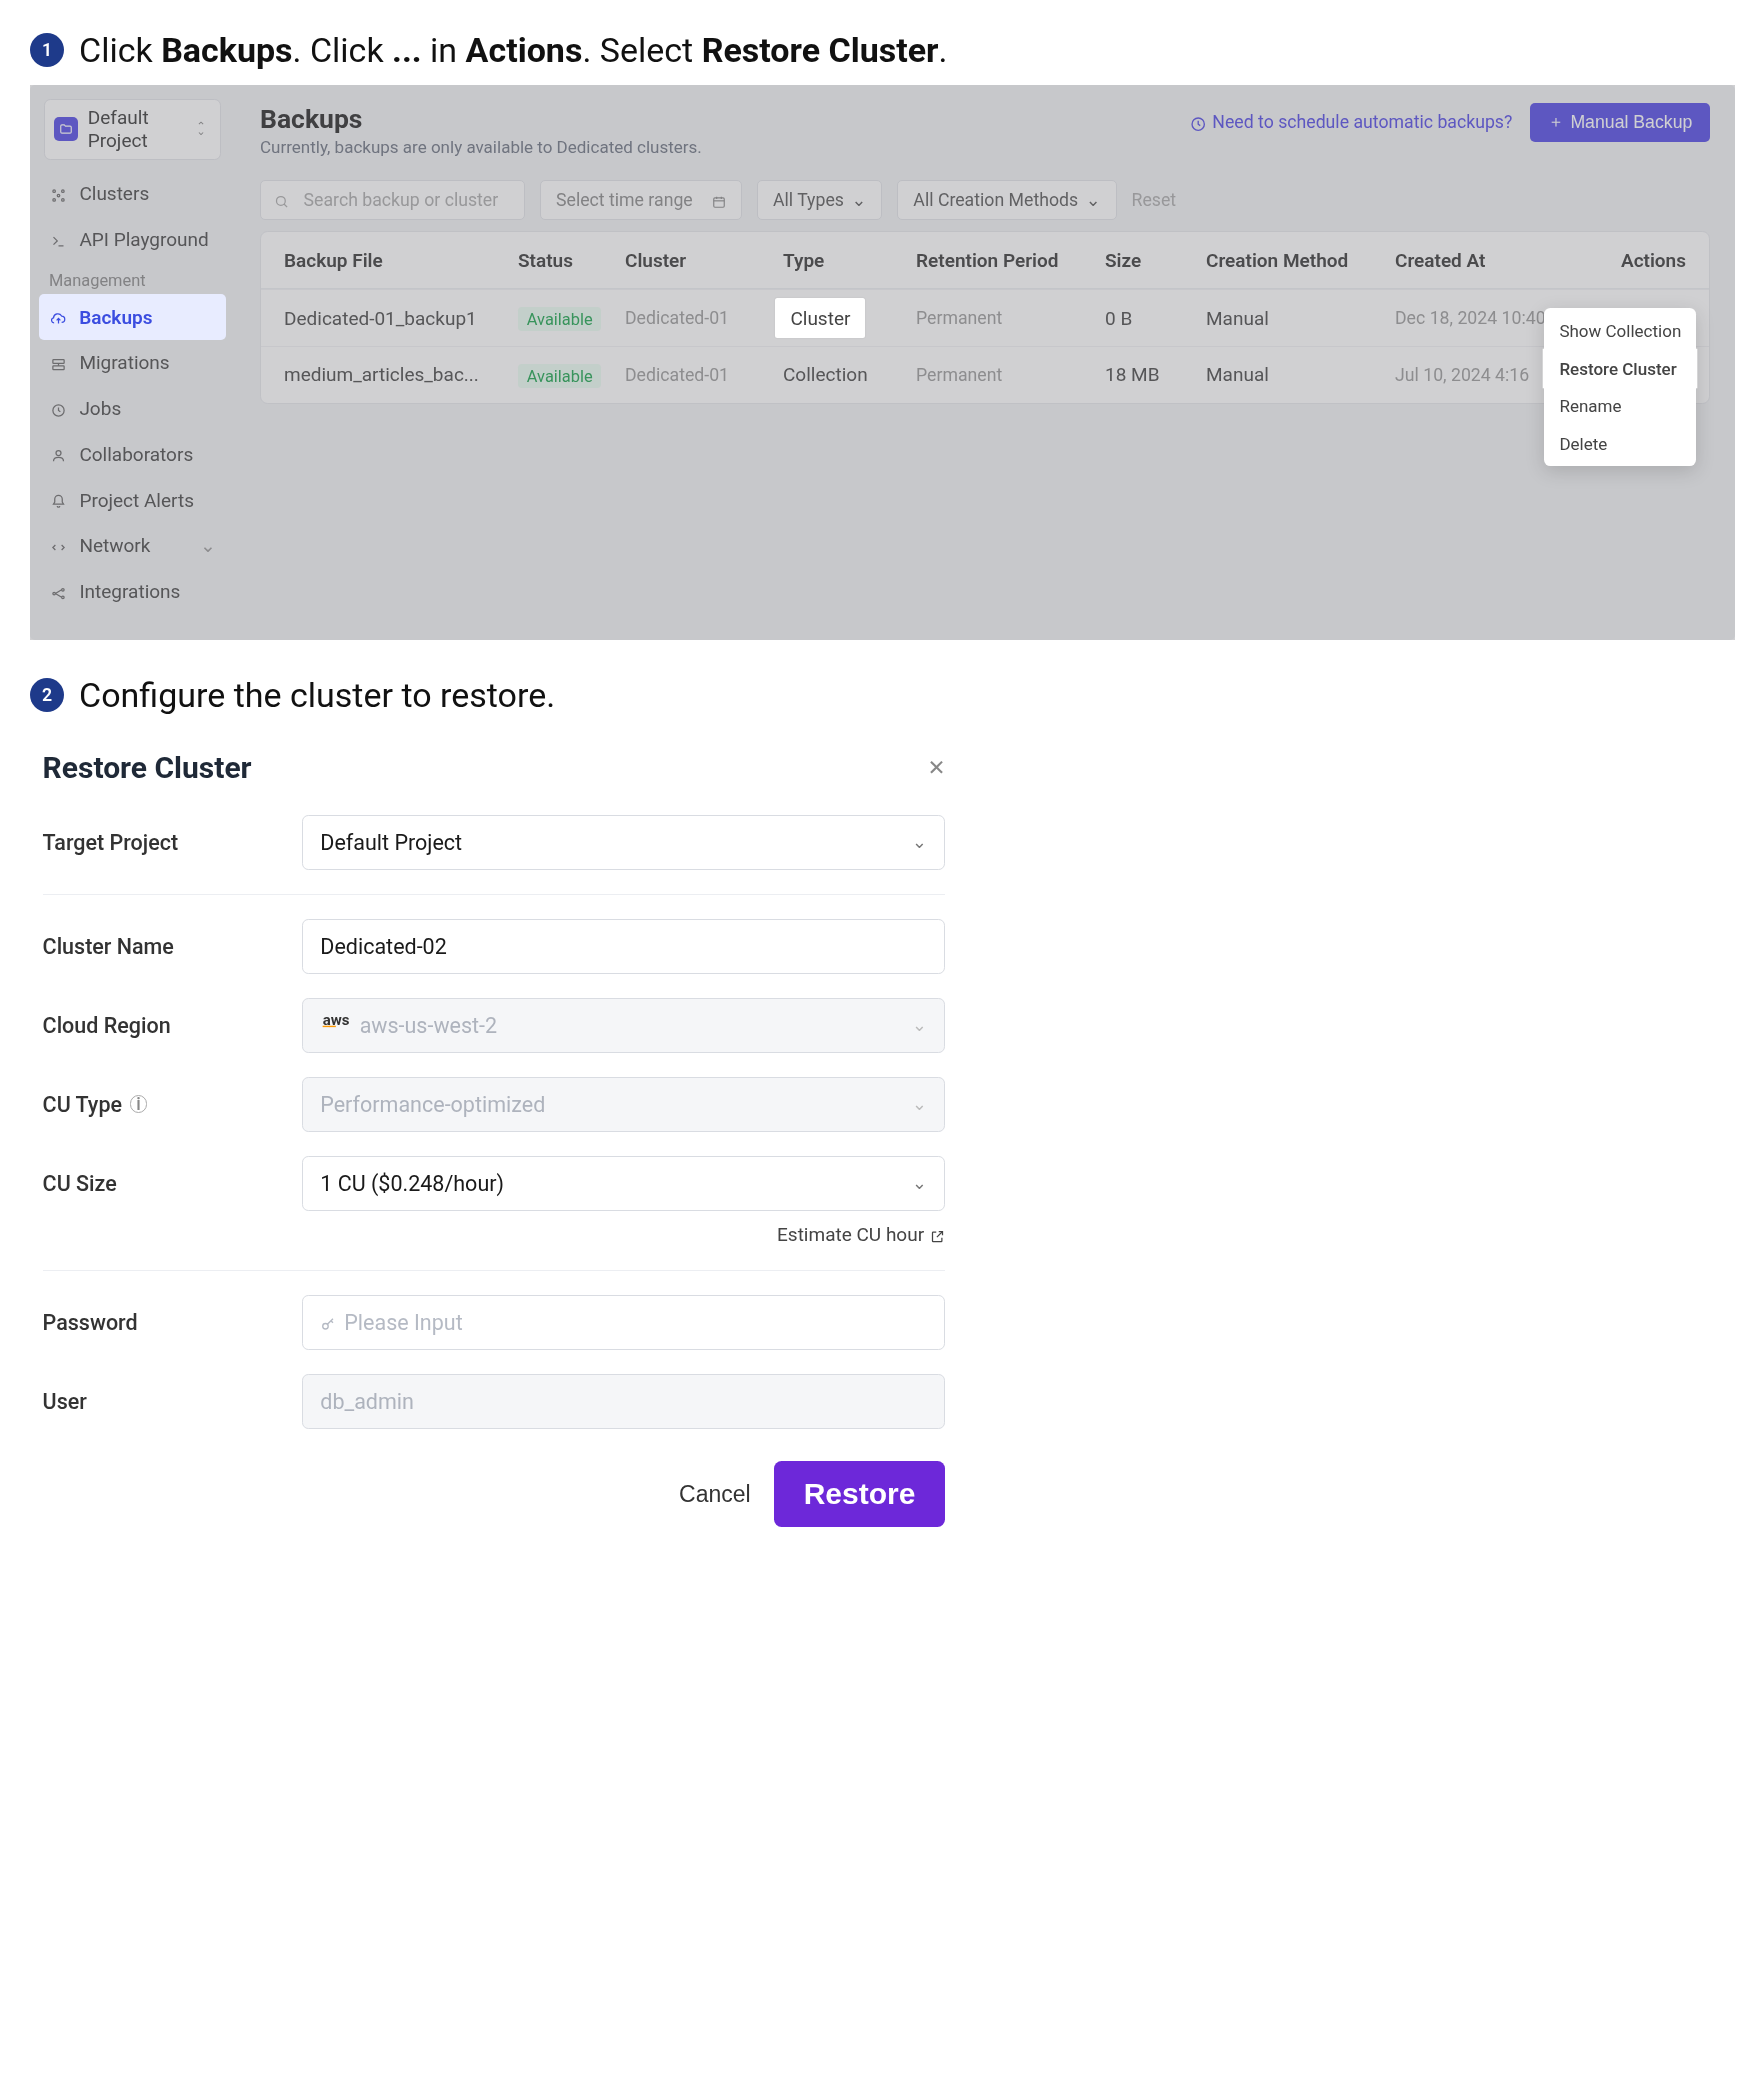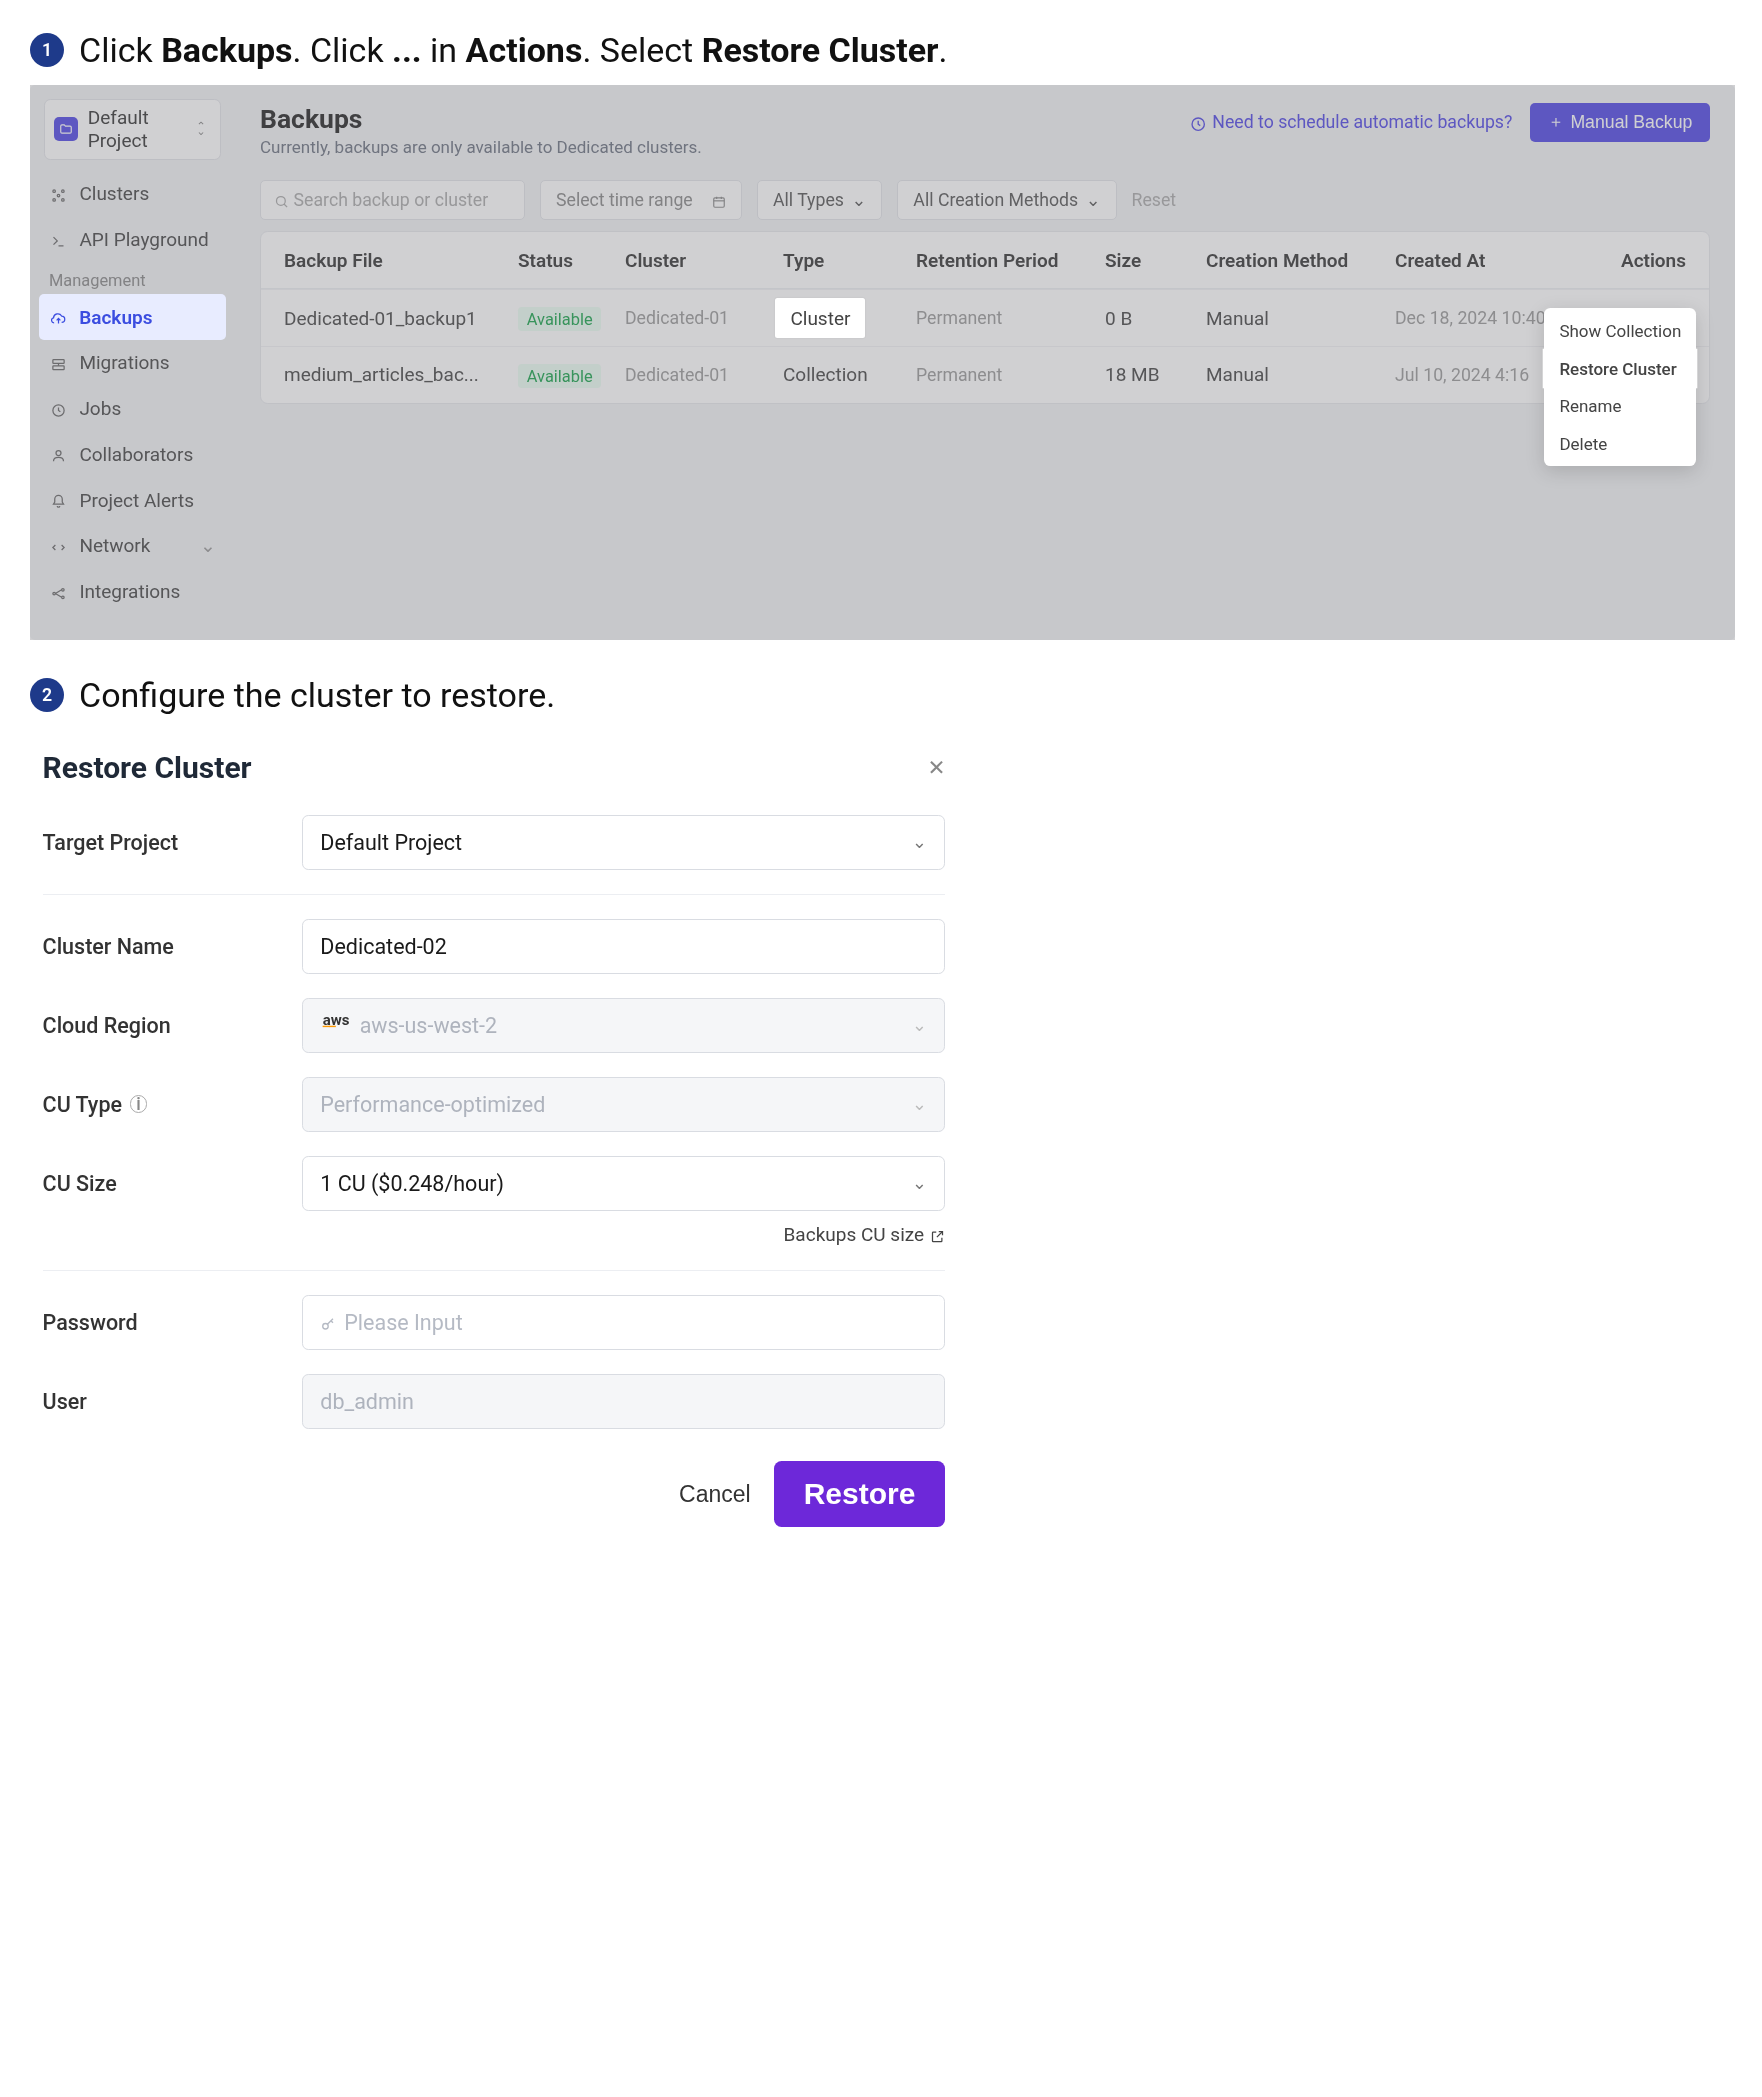--- a/index.html
+++ b/index.html
@@ -111,21 +111,21 @@
   .btn-primary {
     background: #4f46e5; color:#fff;
     padding: 8.8px 17.7px; border-radius: 5px;
     font-size: 17.7px; display:flex;align-items:center;gap:6.3px;
     border:none;
   }
   .btn-plus { font-size: 16.4px; }
   
   .filter-row { display:flex; gap: 15px; align-items:center; margin-bottom: 11.4px; }
   .search-box {
-    display:flex;align-items:flex-end;gap:5px;
+    display:flex;align-items:flex-end;gap:15px;
     background:#fff;border:0.6px solid #e2e4e9;border-radius:5px;
     padding: 8.8px 12.6px; width: 265px; color:#aaa; font-size:17.7px;
   }
   .filter-pill {
     display:flex;align-items:center;gap:7.6px;
     background:#fff;border:0.6px solid #e2e4e9;border-radius:5px;
     padding: 8.8px 15px; font-size:17.7px; color:#888;
   }
   .filter-pill.types { color:#555; }
   .reset-link { color:#aaa; font-size:17.7px; }
@@ -520,21 +520,21 @@
     </div>
 
     <div class="form-row">
       <div class="form-label">CU Size</div>
       <div class="form-control">
         <span>1 CU ($0.248/hour)</span>
         <span class="chev">⌄</span>
       </div>
     </div>
     <div class="est-link">
-      <span>Backups CU size</span>
+      <span>Estimate CU hour</span>
       <span>
         <svg width="15" height="15" viewBox="0 0 24 24" fill="none" stroke="currentColor" stroke-width="2">
             <path d="M14 4h6v6"></path>
             <path d="M20 4l-9 9"></path>
             <path d="M19 14v5a1 1 0 0 1-1 1H5a1 1 0 0 1-1-1V6a1 1 0 0 1 1-1h5"></path>
           </svg>
       </span>
     </div>
 
 

